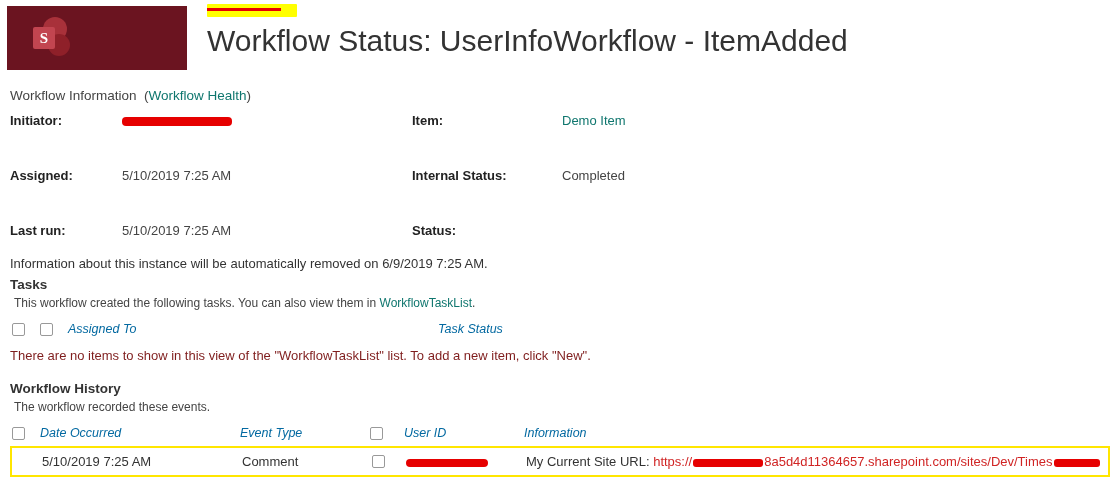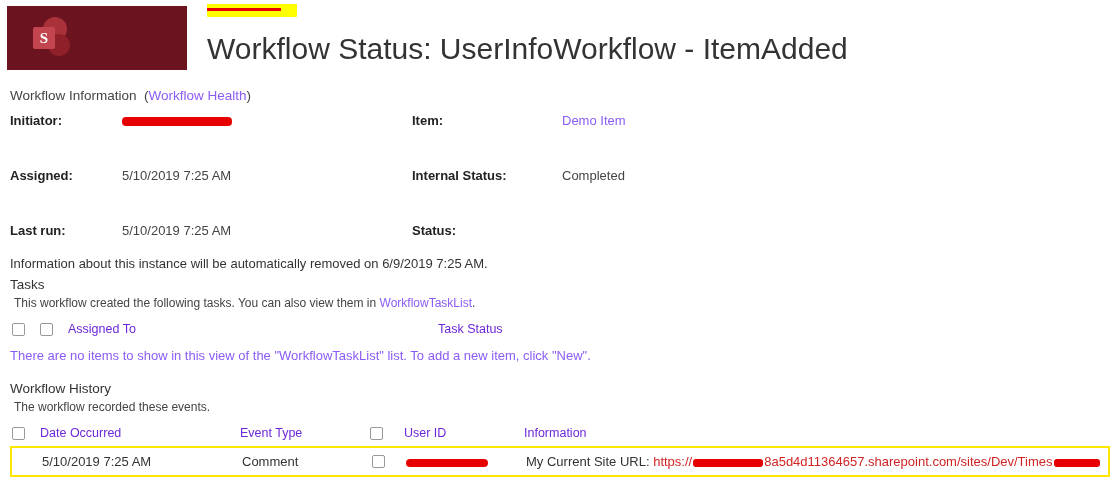--- a/index.html
+++ b/index.html
@@ -42,61 +42,62 @@
     position: absolute;
     left: 0; top: 34%;
     width: 82%;
     height: 3px;
     background: #E60000;
   }
   .page-title {
     font-size: 30px;
     font-weight: 300;
     color: #333;
-    margin-top: 12px;
+    margin-top: 4px;
     letter-spacing: 0px;
   }
   .content { padding: 18px 10px 10px 10px; }
   .section-head {
     font-size: 13.5px;
     color: #444;
     margin-bottom: 10px;
   }
-  .link { color: #8b5cf6; cursor: pointer; }
+  .link { color: #0f766e; cursor: pointer; }
   .info-table { display: flex; gap: 60px; margin-top: 6px; margin-bottom: 18px; }
   .info-col { display: grid; grid-template-columns: 72px auto; row-gap: 4px; column-gap: 6px; font-size: 13px; gap: 40px; }
   .info-col.right { grid-template-columns: 110px auto; }
   .info-label { font-weight: 600; color: #222; }
   .info-val { color: #444; }
   .redact-red {
     display: inline-block;
     width: 110px; height: 9px;
     background: #E60000;
     border-radius: 4px;
     vertical-align: middle;
   }
   .small-desc { font-size: 12px; color: #444; margin: 4px 0 6px 4px; }
-  .sub-title { font-size: 13.5px; color: #333; margin-top: 6px; margin-bottom: 4px; }
+  .sub-title { font-size: 13.5px; color: #333; margin-top: 6px; margin-bottom: 4px; font-weight: bold; }
   .col-row {
     display: grid;
     align-items: center;
     padding: 6px 2px;
     font-size: 12.5px;
-    color: #6d28d9;
+    color: #0369a1;
+    font-style: italic;
   }
   .tasks-cols { grid-template-columns: 28px 28px 370px 190px 280px auto; }
   .hist-cols  { grid-template-columns: 28px 200px 130px 34px 120px auto; }
   .chk {
     width: 13px; height: 13px;
     border: 1px solid #999;
     border-radius: 2px;
     background: #fff;
     display: inline-block;
   }
-  .empty-msg { font-size: 13px; color: #8b5cf6; margin: 6px 0 18px 0; }
+  .empty-msg { font-size: 13px; color: #7f1d1d; margin: 6px 0 18px 0; }
   .hist-row {
     display: grid;
     grid-template-columns: 28px 200px 130px 34px 120px auto;
     align-items: center;
     padding: 6px 2px;
     font-size: 13px;
     color: #333;
     border: 2px solid #ffe600;
   }
   .user-redact {

